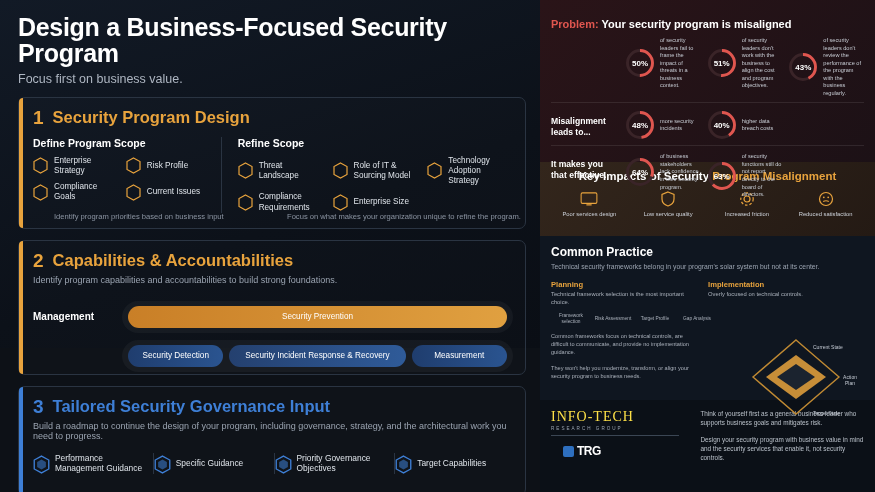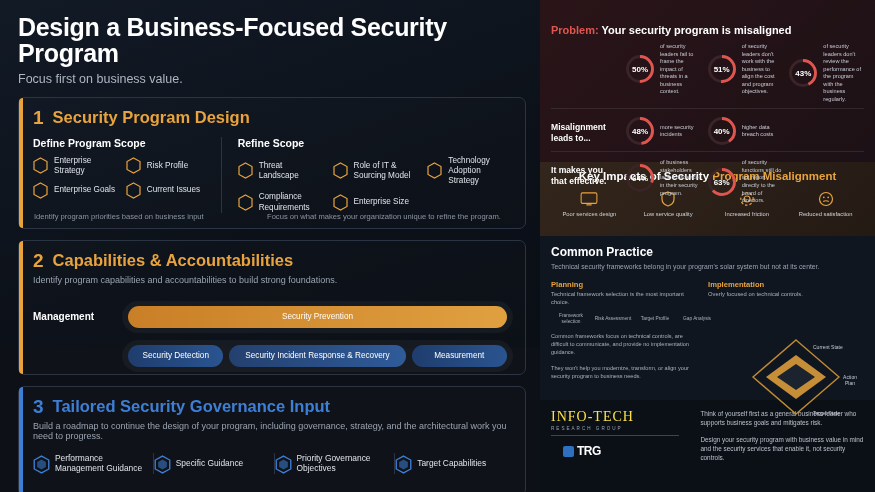--- a/index.html
+++ b/index.html
@@ -30,21 +30,21 @@
   .s1 .sec-num, .s1 .sec-title { color:#e8a33d; }
   .cols { display:flex; padding:8px 12px 0 14px; gap:16px; }
   .col { flex:1; }
   .col.divider { border-right:1px solid #2a3442; padding-right:10px; }
   .col-h { font-size:10.5px; font-weight:bold; color:#fff; margin-bottom:7px; }
   .items { display:flex; flex-wrap:wrap; gap:6px 10px; }
   .item { display:flex; align-items:center; gap:6px; width:calc(50% - 6px); }
   .item-lbl { font-size:8.2px; color:#dfe4ea; line-height:1.25; }
   .hex { width:15px; height:17px; flex:0 0 15px; position:relative; }
   .hex svg { display:block; }
-  .foot-note { font-size:7.6px; color:#8b94a2; position:absolute; bottom:7px; }
+  .foot-note { font-size:7.6px; color:#8b94a2; position:absolute; bottom:7px;margin-left:20px; }
   .fn1 { left:15px; }
   .fn2 { left:248px; }
 
   
   .s2 { height:135px; }
   .s2 .accent { background:#e8a33d; }
   .s2 .sec-num, .s2 .sec-title { color:#e8a33d; }
   .rowgrp { padding:6px 12px 0 14px; }
   .rowline { display:flex; align-items:center; gap:7px; margin-bottom:7px; }
   .rowlbl { width:82px; font-size:10px; font-weight:bold; color:#fff; }
@@ -59,21 +59,21 @@
   .s3 { height:110px; }
   .s3 .accent { background:#3e7fd6; }
   .s3 .sec-num, .s3 .sec-title { color:#3e7fd6; }
   .s3-items { display:flex; padding:12px 10px 0 14px; }
   .s3-item { flex:1; display:flex; align-items:center; gap:7px; border-right:1px solid #2a3442; padding-right:8px; }
   .s3-item:last-child { border-right:none; }
   .s3-lbl { font-size:8.4px; color:#dfe4ea; line-height:1.3; }
 
   
   .right { width:335px; height:492px; display:flex; flex-direction:column; }
-  .r-problem { background:linear-gradient(135deg,#2a1418 0%,#1c1116 100%); padding:24px 11px 7px 11px; height:162px; position:relative; }
+  .r-problem { background:linear-gradient(135deg,#2a1418 0%,#1c1116 100%); padding:18px 11px 7px 11px; height:162px; position:relative; }
   .prob-title { font-size:11px; font-weight:bold; color:#fff; }
   .prob-title b { color:#e0564f; }
   .stat-row { display:flex; align-items:flex-start; gap:6px; margin-top:7px; }
   .stat-lead { width:68px; font-size:8.6px; font-weight:bold; color:#fff; line-height:1.2; padding-top:6px; }
   .stat { display:flex; align-items:center; gap:5px; flex:1; }
   .donut { width:30px; height:30px; flex:0 0 30px; position:relative; }
   .dnum { position:absolute; inset:0; display:flex; align-items:center; justify-content:center; font-size:8px; font-weight:bold; color:#fff; }
   .stat-txt { font-size:5.6px; color:#c7ccd4; line-height:1.35; }
   .divline { height:1px; background:rgba(255,255,255,0.09); margin:5px 0 0 0; }
 
@@ -145,21 +145,21 @@
                   </svg>
                 </span>
               <span class="item-lbl">Risk Profile</span>
             </div>
             <div class="item">
               <span class="hex">
                   <svg width="15" height="17" viewBox="0 0 15 17">
                     <polygon points="7.5,1 14,4.5 14,12.5 7.5,16 1,12.5 1,4.5" fill="none" stroke="#e8a33d" stroke-width="1.2"></polygon>
                   </svg>
                 </span>
-              <span class="item-lbl">Enterprise Goals</span>
+              <span class="item-lbl">Compliance Goals</span>
             </div>
             <div class="item">
               <span class="hex">
                   <svg width="15" height="17" viewBox="0 0 15 17">
                     <polygon points="7.5,1 14,4.5 14,12.5 7.5,16 1,12.5 1,4.5" fill="none" stroke="#e8a33d" stroke-width="1.2"></polygon>
                   </svg>
                 </span>
               <span class="item-lbl">Current Issues</span>
             </div>
           </div>

